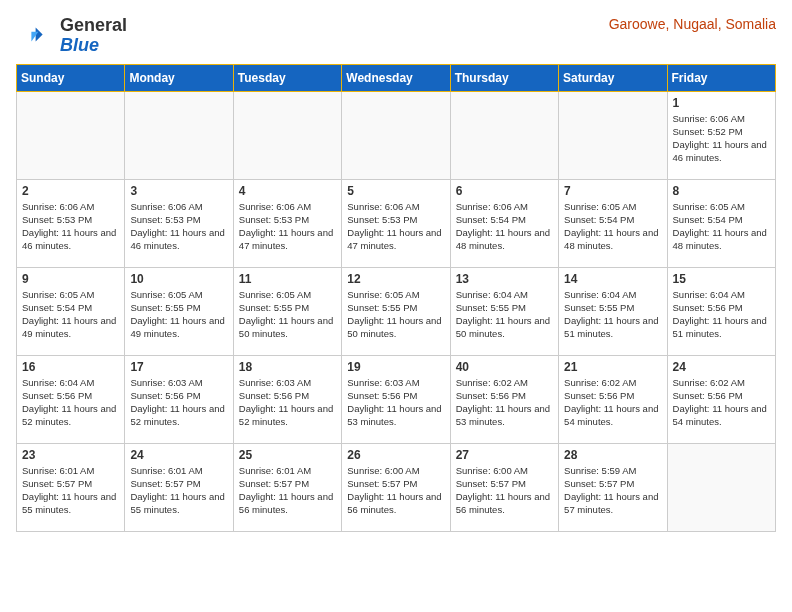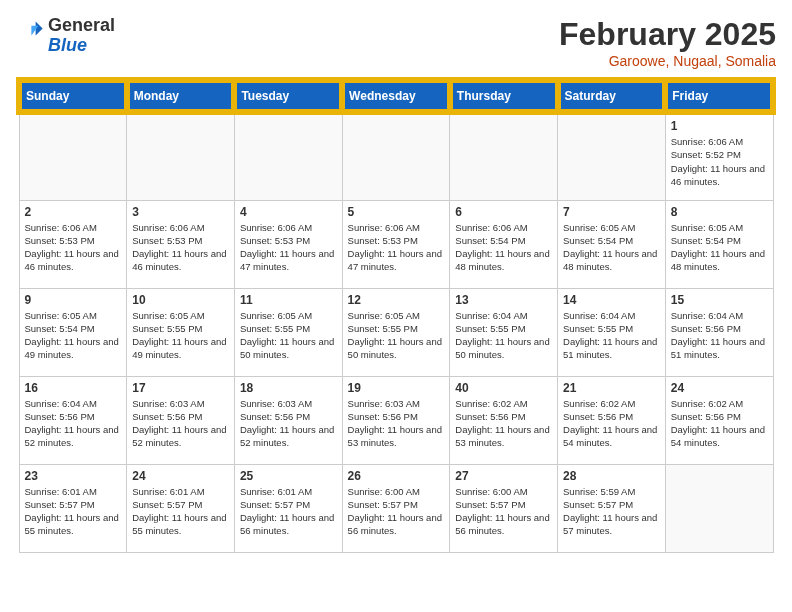--- a/index.html
+++ b/index.html
@@ -11,22 +11,22 @@
       padding: 16px;
     }
     .header {
       display: flex;
       justify-content: space-between;
       align-items: flex-start;
       margin-bottom: 8px;
     }
     .logo {
       display: flex;
-      align-items: flex-start;
-      gap: 4px;
+      align-items: center;
+      gap: 16px;
     }
     .logo-text {
       font-size: 18px;
       font-weight: bold;
       line-height: 1.1;
     }
     .logo-general { color: #333; }
     .logo-blue { color: #1565c0; font-style: italic; }
     .logo-icon {
       width: 28px;
@@ -49,21 +49,21 @@
       border-collapse: collapse;
       border: 1px solid #ccc;
     }
     .calendar th {
       background-color: #1565c0;
       color: #fff;
       font-size: 12px;
       font-weight: bold;
       padding: 6px 4px;
       text-align: left;
-      border: 6px solid #eab308;
+      border: 1px solid #eab308;
     }
     .calendar td {
       vertical-align: top;
       border: 1px solid #ccc;
       padding: 4px 5px;
       width: calc(100% / 7);
       min-height: 80px;
       font-size: 10px;
       color: #333;
       background: #fff;
@@ -94,21 +94,20 @@
     <svg class="logo-icon" viewBox="0 0 40 40" xmlns="http://www.w3.org/2000/svg">
       <polygon points="28,8 38,18 28,28" fill="#1565c0"></polygon>
       <polygon points="22,14 32,14 22,28" fill="#42a5f5"></polygon>
     </svg>
     <div class="logo-text">
       <span class="logo-general">General</span><br>
       <span class="logo-blue">Blue</span>
     </div>
   </div>
   <div class="title-block">
-    <div class="month-year">February 2025</div>
     <div class="location">Garoowe, Nugaal, Somalia</div>
   </div>
 </div>
 
 <table class="calendar">
   <thead>
     <tr>
     <th>Sunday</th>
         <th>Monday</th>
         <th>Tuesday</th>

